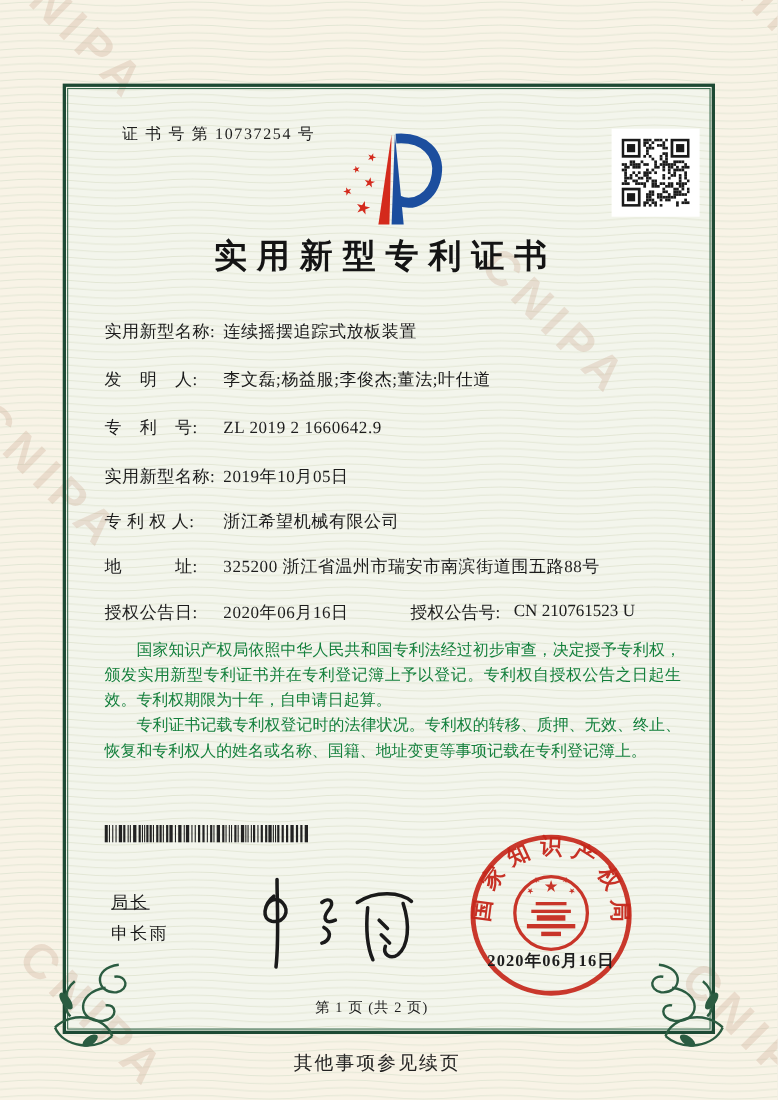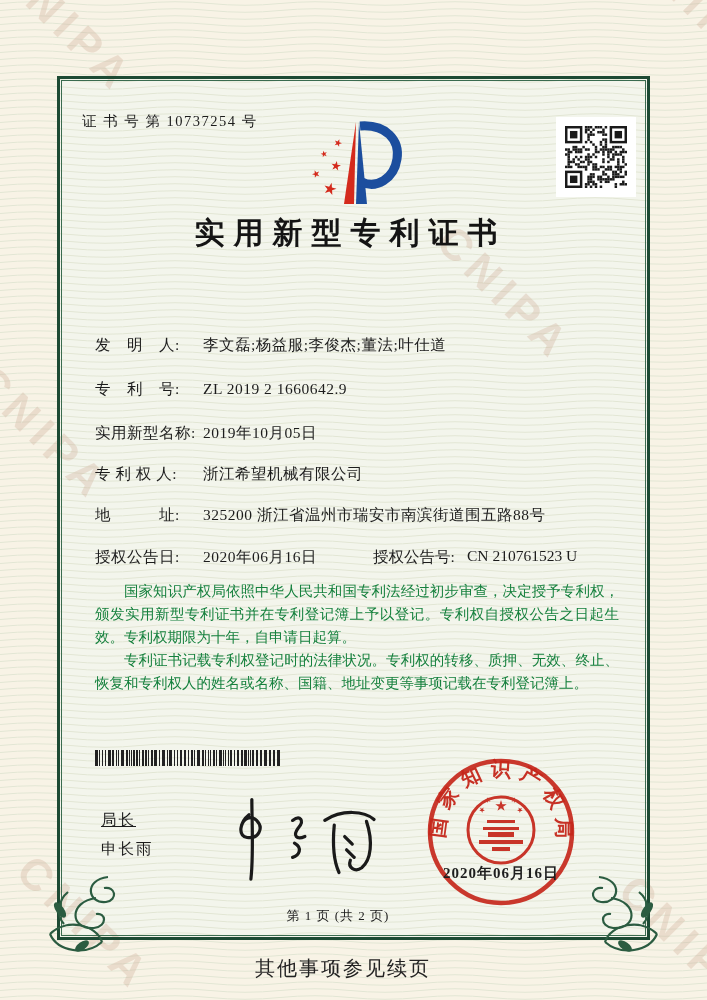--- a/index.html
+++ b/index.html
@@ -6,41 +6,41 @@
   body{font-family:"Liberation Serif", serif; background:#e8e4d8;}
   .page{position:relative; width:707px; height:1000px; overflow:hidden; background:#f8f3e6; margin:0 auto;}
   .bg-svg{position:absolute; left:0; top:0; z-index:0;}
   .wm{position:absolute; z-index:1; font-family:"Liberation Sans", sans-serif; font-weight:bold;
       font-size:44px; letter-spacing:7px; color:rgba(205,173,152,0.33);
       transform:rotate(45deg); white-space:nowrap; pointer-events:none;}
   .frame{position:absolute; left:57px; top:76px; width:587px; height:858px;
          border:3px solid #1d4a34; z-index:2;}
   .frame-inner{position:absolute; inset:1px; border:1px solid #3a6b4f;}
   .content{position:absolute; z-index:3; color:#1c1c1c;}
-  .cert-no{left:82px; top:112px; font-size:14.5px; letter-spacing:1.5px;}
+  .cert-no{left:111px; top:112px; font-size:14.5px; letter-spacing:1.5px;}
   .logo{left:283px; top:110px;}
   .qr-pad{left:556px; top:117px; width:80px; height:80px; background:#ffffff;}
   .qr{left:565px; top:126px;}
   .title{left:57px; top:213px; width:587px; text-align:center; font-size:30px;
          font-weight:bold; letter-spacing:9px; color:#141414;}
   .frow{position:absolute; left:95px; font-size:15.5px; white-space:nowrap;}
   .flabel{display:inline-block; width:100px; letter-spacing:0.5px;}
   .fvalue{margin-left:8px; letter-spacing:0.5px;}
   .flabel2{position:absolute; left:278px;}
   .fvalue2{position:absolute; left:372px;}
   .body-text{left:95px; top:580px; width:524px; font-size:14.5px; line-height:23px;
              text-align:justify; color:#15803d;}
   .body-text p{margin:0; text-indent:2em;}
   .barcode{left:95px; top:750px;}
   .sig-title{left:101px; top:810px; font-size:15.5px; letter-spacing:2px;text-decoration:underline;}
   .sig-name{left:101px; top:839px; font-size:15.5px; letter-spacing:2px;}
   .signature{left:208px; top:792px;}
   .seal{left:418px; top:744px;}
   .page-ind{left:238px; top:907px; width:200px; text-align:center; font-size:13px; letter-spacing:1px;}
-  .cont-note{left:243px; top:955px; width:200px; text-align:center; font-size:20px; letter-spacing:2px; color:#222;}
+  .cont-note{left:243px; top:955px; width:200px; text-align:center; font-size:17px; letter-spacing:2px; color:#222;}
   .ornament{position:absolute; z-index:4;}
 </style>
 </head>
 <body>
 
 <div class="page">
 
   <svg class="bg-svg" width="707" height="1000">
     <defs>
       <pattern id="waves" width="140" height="7" patternUnits="userSpaceOnUse">
@@ -290,20 +290,23 @@
       <rect x="18" y="0" width="7" height="7" fill="#1a1a1a"></rect>
       <rect x="19" y="1" width="5" height="5" fill="#ffffff"></rect>
       <rect x="20" y="2" width="3" height="3" fill="#1a1a1a"></rect>
       <rect x="0" y="18" width="7" height="7" fill="#1a1a1a"></rect>
       <rect x="1" y="19" width="5" height="5" fill="#ffffff"></rect>
       <rect x="2" y="20" width="3" height="3" fill="#1a1a1a"></rect>
     </svg>
 
   <div class="content title">实用新型专利证书</div>
 
+  <div class="content frow" style="top:291px">
+    <span class="flabel">实用新型名称:</span><span class="fvalue">连续摇摆追踪式放板装置</span>
+  </div>
   <div class="content frow" style="top:335px">
     <span class="flabel">发　明　人:</span><span class="fvalue">李文磊;杨益服;李俊杰;董法;叶仕道</span>
   </div>
   <div class="content frow" style="top:379px">
     <span class="flabel">专　利　号:</span><span class="fvalue">ZL 2019 2 1660642.9</span>
   </div>
   <div class="content frow" style="top:423px">
     <span class="flabel">实用新型名称:</span><span class="fvalue">2019年10月05日</span>
   </div>
   <div class="content frow" style="top:464px">

